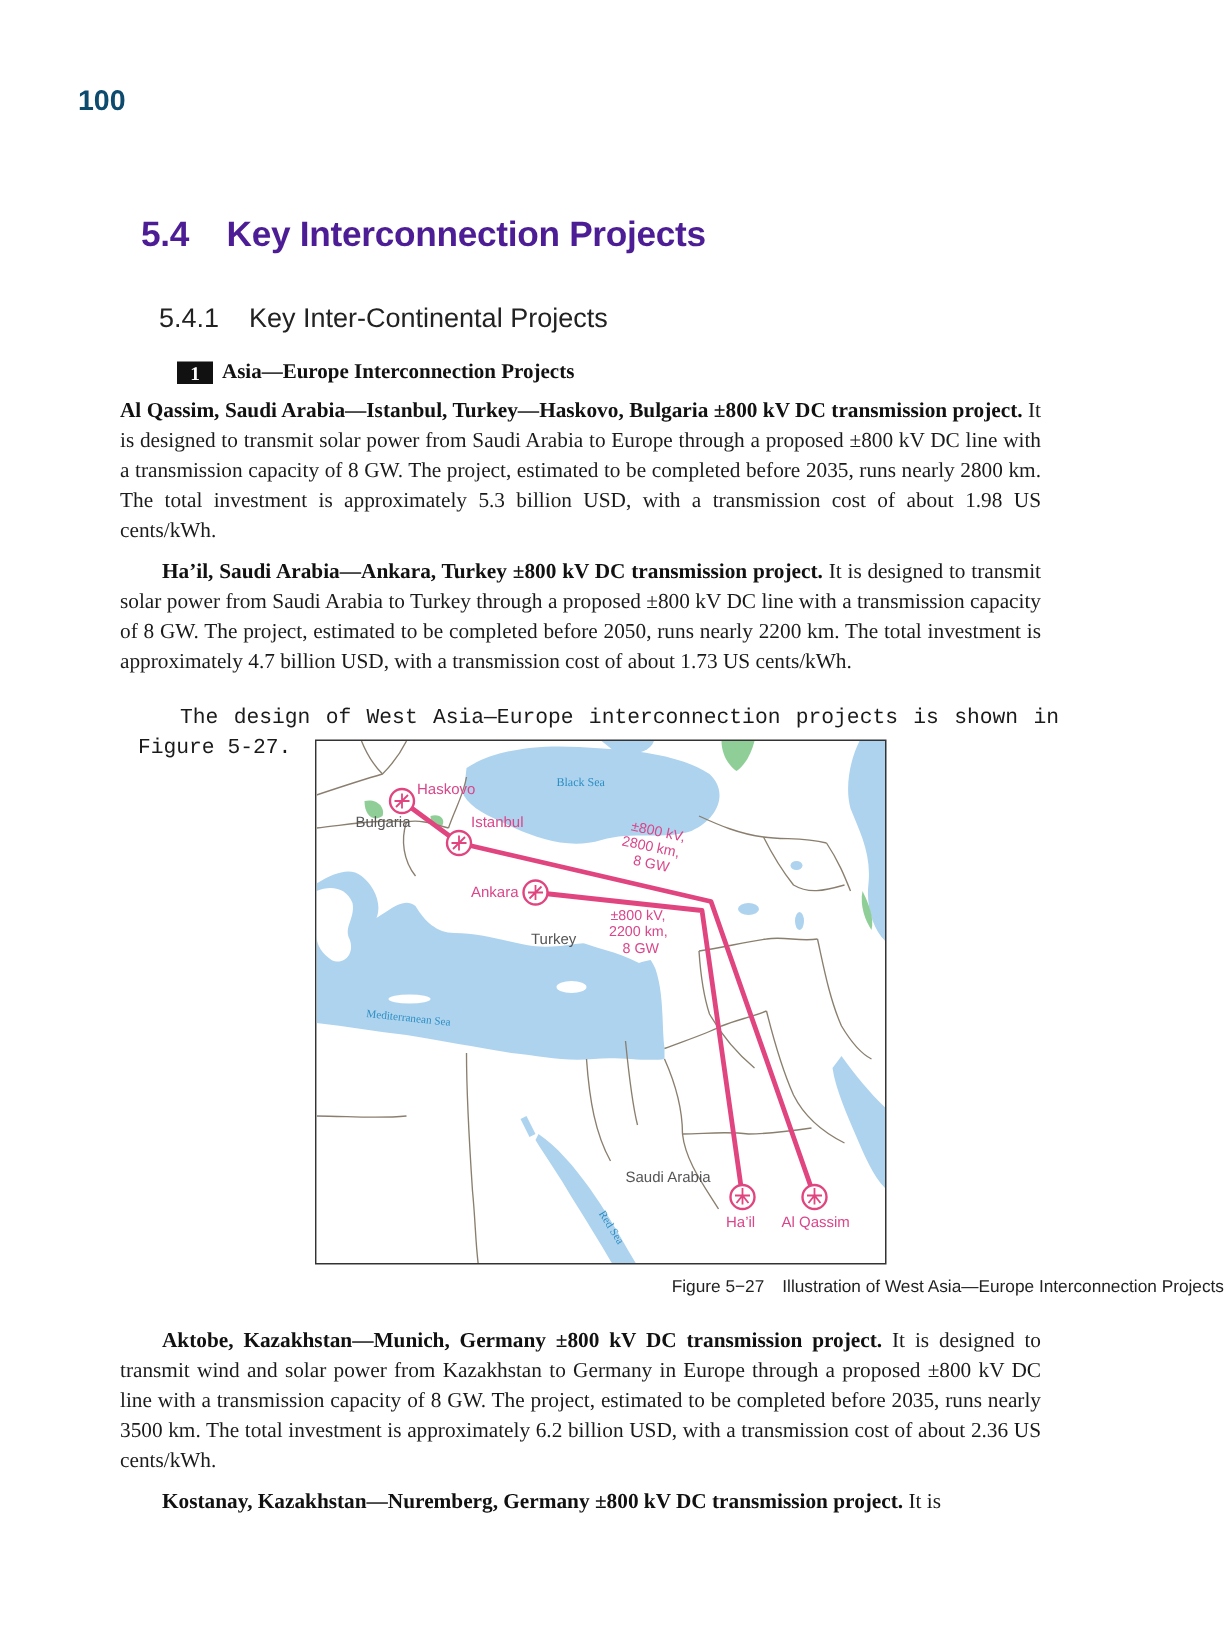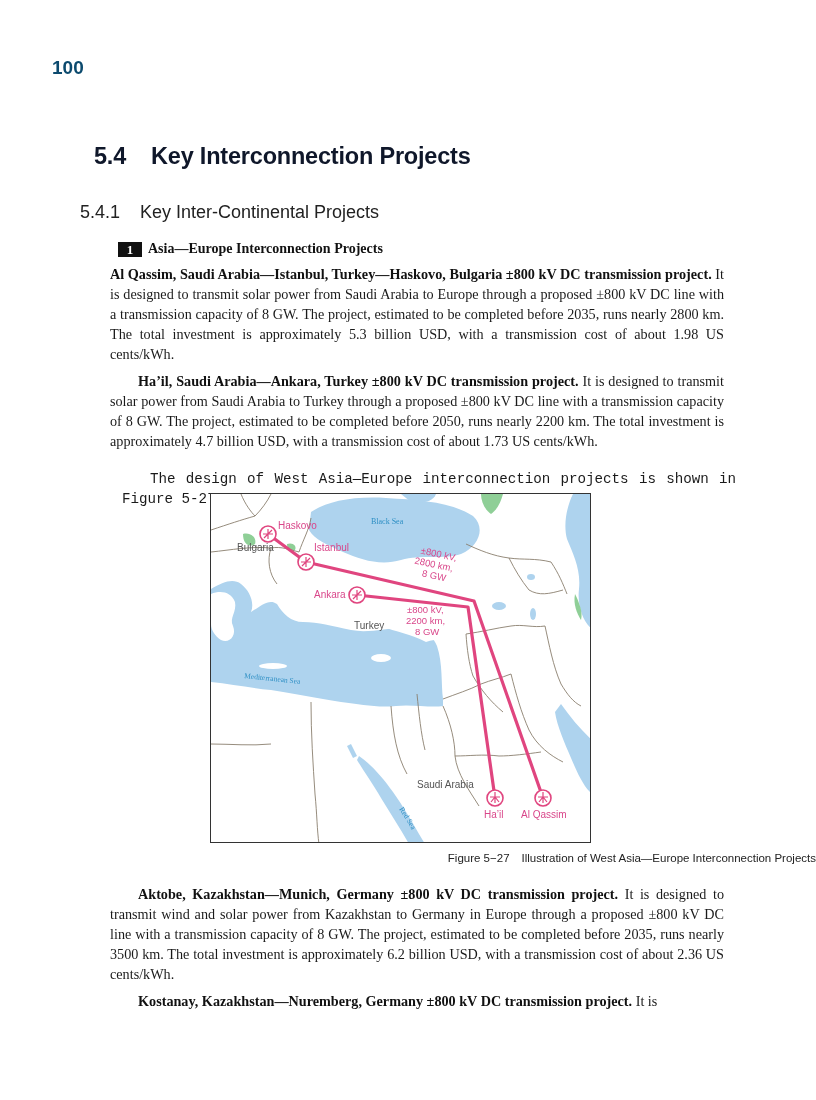--- a/index.html
+++ b/index.html
@@ -1,24 +1,24 @@
 <!DOCTYPE html>
 <html><head>
 <meta charset="utf-8">
 <style>
   html, body { margin: 0; padding: 0; background: #ffffff; }
   body { width: 816px; height: 1100px; position: relative; overflow: hidden; color: #111; }
   .page-number { position: absolute; left: 52px; top: 57px; font-family: "Liberation Sans", sans-serif; font-weight: bold; font-size: 19px; color: #0c4a6e; }
-  .h-section { position: absolute; left: 94px; top: 143px; font-family: "Liberation Sans", sans-serif; font-weight: bold; font-size: 23.5px; letter-spacing: -0.2px; color: #0f172a; white-space: nowrap; }
+  .h-section { position: absolute; left: 94px; top: 143px; font-family: "Liberation Sans", sans-serif; font-weight: bold; font-size: 23.5px; letter-spacing: -0.2px; color: #4c1d95; white-space: nowrap; }
   .h-section .num { display: inline-block; width: 57px; }
-  .h-sub { position: absolute; left: 80px; top: 202px; font-family: "Liberation Sans", sans-serif; font-size: 18px; color: #222; white-space: nowrap; }
+  .h-sub { position: absolute; left: 106px; top: 202px; font-family: "Liberation Sans", sans-serif; font-size: 18px; color: #222; white-space: nowrap; }
   .h-sub .num { display: inline-block; width: 60px; }
   .h-item { position: absolute; left: 94px; top: 241px; font-family: "Liberation Serif", serif; font-weight: bold; font-size: 14px; white-space: nowrap; margin-left: 24px; }
   .h-item .badge { display: inline-block; background: #111; color: #fff; width: 24px; height: 15px; line-height: 15px; text-align: center; font-size: 13px; margin-right: 6px; vertical-align: -1px; }
-  .para { position: absolute; left: 110px; width: 614px; font-family: "Liberation Serif", serif; font-size: 14.2px; line-height: 20px; text-align: justify; color: #1a1a1a; }
+  .para { position: absolute; left: 80px; width: 614px; font-family: "Liberation Serif", serif; font-size: 14.2px; line-height: 20px; text-align: justify; color: #1a1a1a; }
   .para b { font-weight: bold; color: #111; }
   .indent { text-indent: 28px; }
   .figure { position: absolute; left: 210px; top: 493px; width: 381px; height: 350px; border: 1px solid #333; box-sizing: border-box; overflow: hidden; background: #fff; }
   .figure svg { display: block; }
   .caption { position: absolute; left: 0; width: 816px; top: 852px; text-align: right; font-family: "Liberation Sans", sans-serif; font-size: 11.5px; color: #222; }
   .caption .fig-num { margin-right: 12px; }
   .map-label { font-family: "Liberation Sans", sans-serif; }
   .map-sea { font-family: "Liberation Serif", serif; }
 </style>
 </head>

